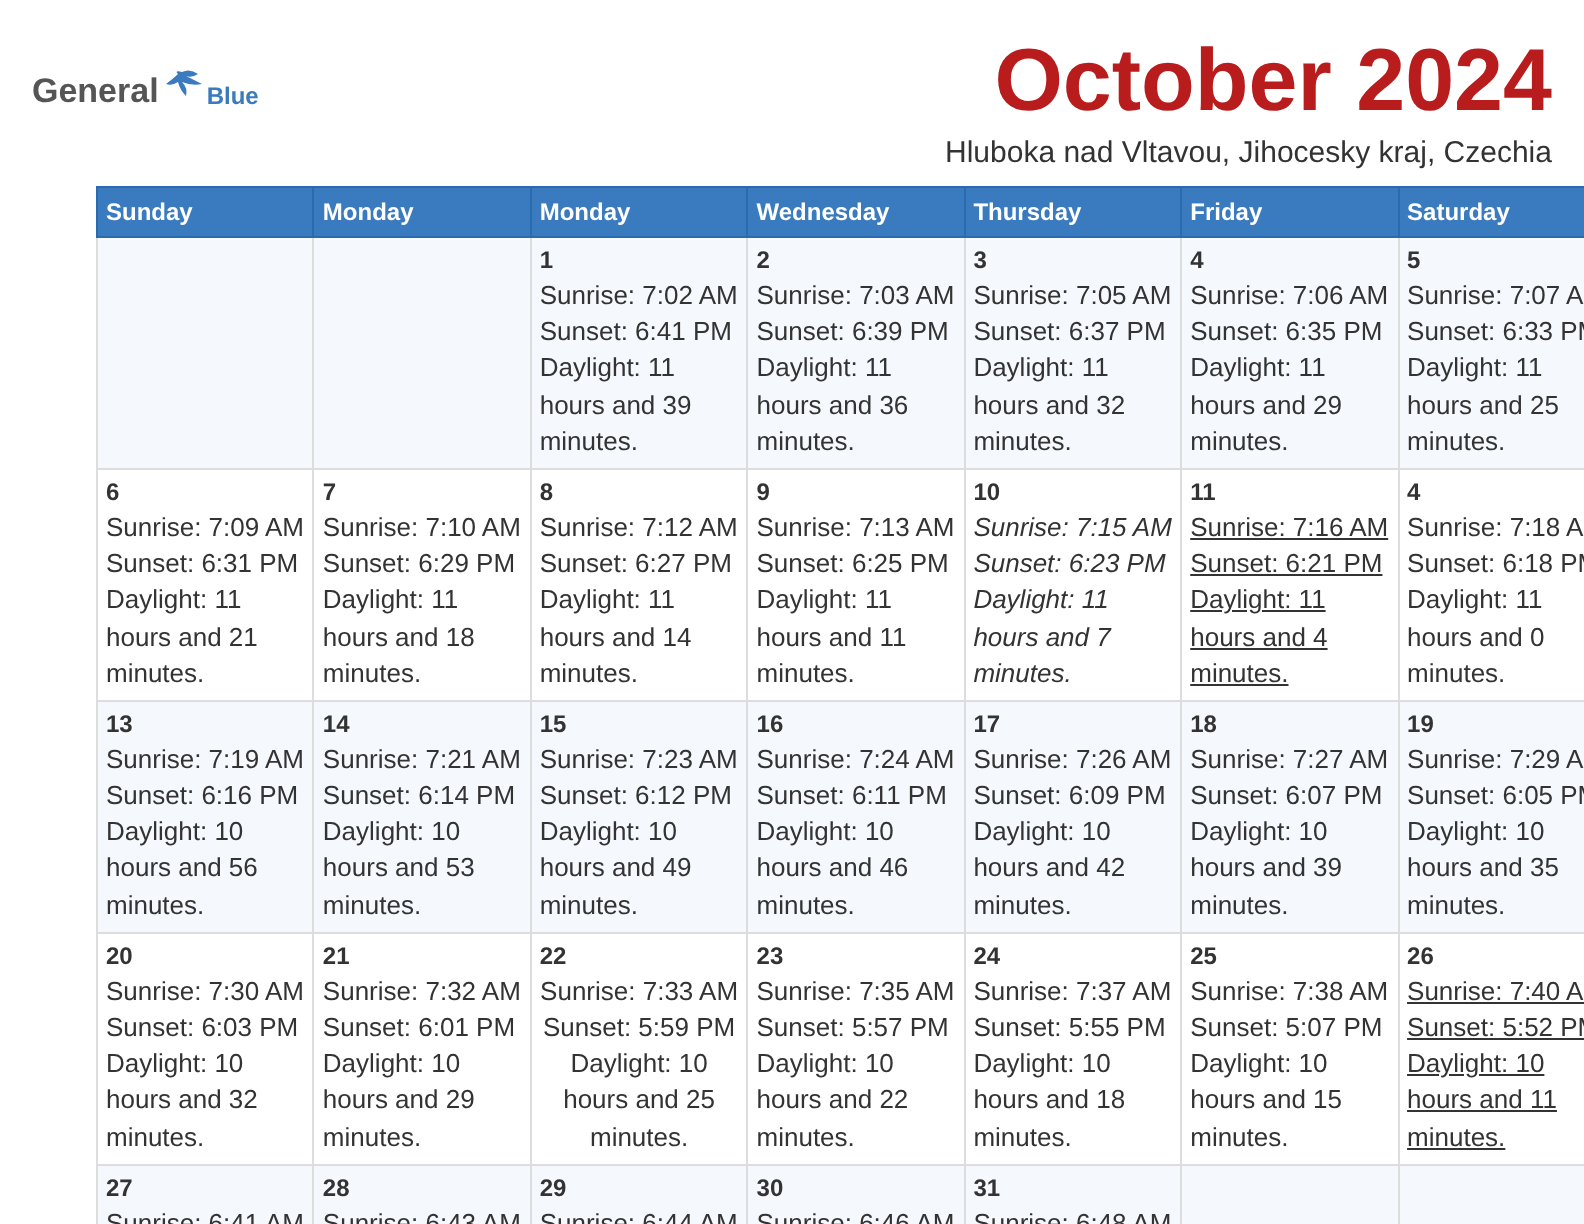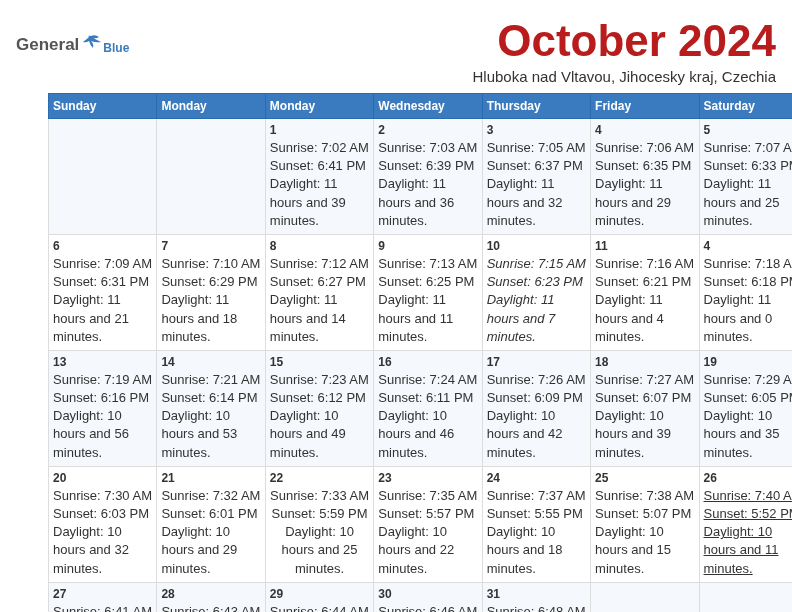--- a/index.html
+++ b/index.html
@@ -197,21 +197,21 @@
 Daylight: 11 hours and 11 minutes.</div>
         </td>
         <td>
           <span class="day-number">10</span>
           <div class="day-info" style="white-space: pre-line; font-style: italic;">Sunrise: 7:15 AM
 Sunset: 6:23 PM
 Daylight: 11 hours and 7 minutes.</div>
         </td>
         <td>
           <span class="day-number">11</span>
-          <div class="day-info" style="white-space: pre-line;">Sunrise: 7:16 AM
+          <div class="day-info" style="white-space: pre-line; text-decoration: underline;">Sunrise: 7:16 AM
 Sunset: 6:21 PM
 Daylight: 11 hours and 4 minutes.</div>
         </td>
         <td>
           <span class="day-number">4</span>
           <div class="day-info" style="white-space: pre-line;">Sunrise: 7:18 AM
 Sunset: 6:18 PM
 Daylight: 11 hours and 0 minutes.</div>
         </td>
       </tr>

